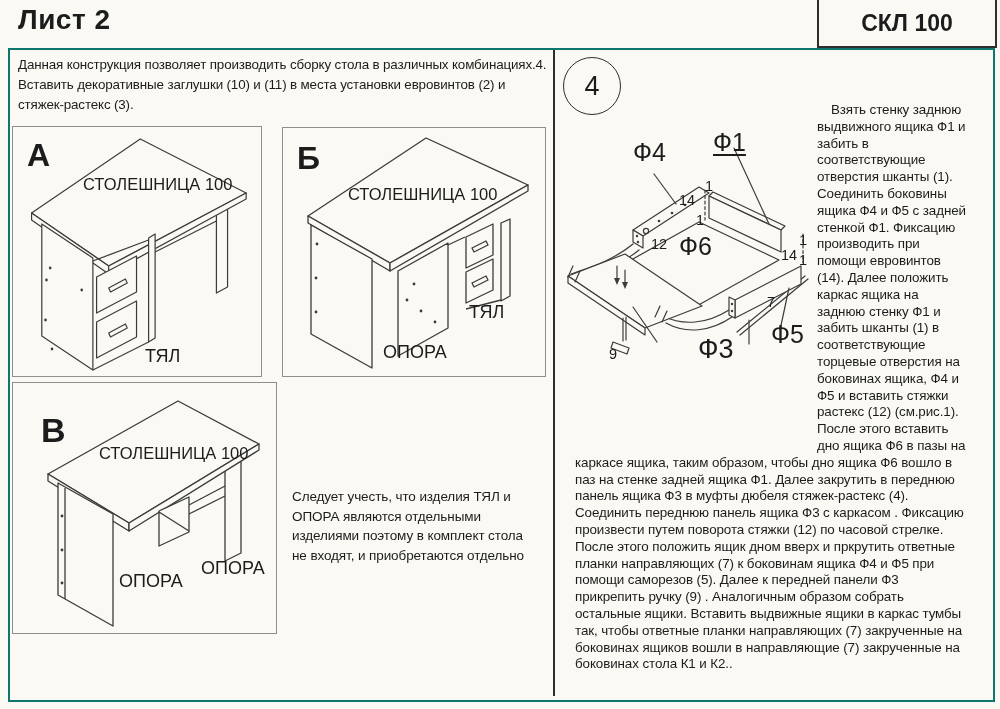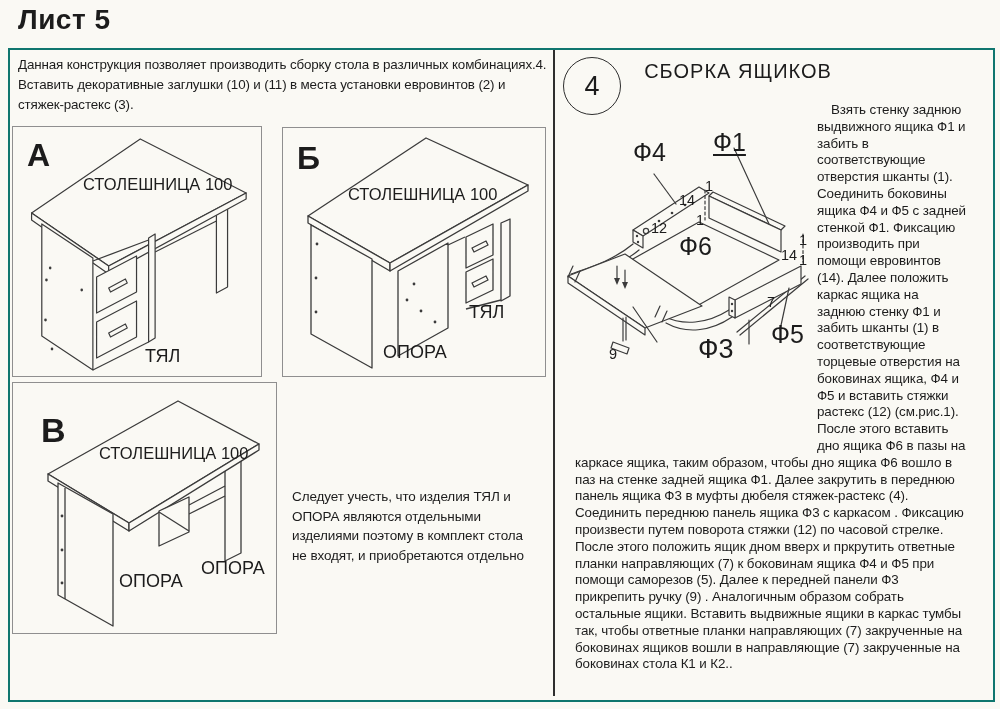--- a/index.html
+++ b/index.html
@@ -37,21 +37,24 @@
   .dl{position:absolute;font-size:25px;white-space:nowrap;}
   .dl-big{font-size:27px;margin-left:47px;}
   .ul{text-decoration:underline;text-underline-offset:3px;}
   .dn{position:absolute;font-size:14.5px;white-space:nowrap;}
 </style>
 </head>
 <body>
 
 <div class="page">
 
-  <div class="sheet-label">Лист 5</div>
+  <div class="sheet-label">Лист 2</div>
+  <div class="model-box">
+    <span>СКЛ 100</span>
+  </div>
 
   <div class="main-box">
 
     <div class="left-panel">
       <p class="intro">Данная конструкция позволяет производить сборку стола в различных комбинациях.4. Вставить декоративные заглушки  (10) и (11) в места установки евровинтов (2) и стяжек-растекс (3).</p>
 
       <div class="vbox vbox-a">
         <svg width="248" height="249" viewBox="0 0 267 249" preserveAspectRatio="none">
           <g stroke="#3b3b3b" stroke-width="1.3" fill="#faf9f4" stroke-linejoin="round">
             <polygon points="219,69 231,63 231,160 219,166"></polygon>
@@ -140,21 +143,20 @@
         <span class="vlbl" style="left:188px;top:175px">ОПОРА</span>
       </div>
 
       <p class="note">Следует учесть, что изделия  ТЯЛ и ОПОРА являются отдельными изделиями поэтому в комплект стола не входят, и приобретаются отдельно</p>
     </div>
 
     <div class="right-panel">
       <div class="step-circle">
         <span>4</span>
       </div>
-      <h2 class="drawers-heading">СБОРКА ЯЩИКОВ</h2>
 
       <div class="rp-body">
         <div class="diagram">
           <svg width="252" height="340" viewBox="0 0 252 340">
             <g stroke="#3b3b3b" stroke-width="1.2" fill="none" stroke-linejoin="round" stroke-linecap="round">
               <path d="M74,140 C52,158 28,164 12,170"></path>
               <path d="M80,146 C58,164 36,170 20,176"></path>
               <path d="M170,206 C148,220 124,222 104,212"></path>
               <path d="M173,213 C151,228 127,230 107,219"></path>
               <line x1="178" y1="228" x2="246" y2="172"></line>
@@ -200,21 +202,21 @@
                 <circle cx="79" cy="138" r="1.2"></circle>
               <circle cx="173" cy="200" r="1.2"></circle>
                 <circle cx="173" cy="207" r="1.2"></circle>
             </g>
           </svg>
           <span class="dl ul" style="left:154px;top:24px">Ф1</span>
           <span class="dl" style="left:74px;top:34px">Ф4</span>
           <span class="dn" style="left:146px;top:74px">1</span>
           <span class="dn" style="left:120px;top:88px">14</span>
           <span class="dn" style="left:137px;top:108px">1</span>
-          <span class="dn" style="left:92px;top:116px">12</span>
+          <span class="dn" style="left:92px;top:132px">12</span>
           <span class="dl" style="left:120px;top:128px">Ф6</span>
           <span class="dn" style="left:240px;top:128px">1</span>
           <span class="dn" style="left:222px;top:143px">14</span>
           <span class="dn" style="left:240px;top:148px">1</span>
           <span class="dn" style="left:208px;top:190px">7</span>
           <span class="dl" style="left:212px;top:216px">Ф5</span>
           <span class="dl dl-big" style="left:92px;top:230px">Ф3</span>
           <span class="dn" style="left:50px;top:242px">9</span>
         </div>
         <p class="rp-text">Взять стенку заднюю выдвижного ящика Ф1 и забить в соответствующие отверстия шканты (1). Соединить боковины ящика Ф4 и Ф5 с задней стенкой Ф1. Фиксацию производить при помощи евровинтов (14). Далее положить каркас ящика на заднюю стенку Ф1  и забить шканты (1) в соответствующие  торцевые отверстия на боковинах ящика, Ф4 и Ф5 и вставить стяжки растекс (12) (см.рис.1). После этого вставить дно ящика Ф6  в пазы на каркасе ящика, таким образом, чтобы дно ящика Ф6  вошло в паз на стенке задней ящика Ф1. Далее закрутить в переднюю панель ящика Ф3 в муфты дюбеля стяжек-растекс (4). Соединить переднюю панель ящика  Ф3 с каркасом . Фиксацию произвести путем поворота стяжки (12) по часовой стрелке. После этого положить ящик дном вверх и пркрутить ответные планки направляющих  (7) к боковинам ящика Ф4 и Ф5 при помощи саморезов (5). Далее к передней панели Ф3 прикрепить ручку  (9) . Аналогичным образом собрать остальные ящики. Вставить выдвижные ящики в каркас тумбы так, чтобы ответные планки направляющих (7) закрученные на боковинах ящиков  вошли в направляющие (7) закрученные на боковинах стола К1 и К2..</p>

